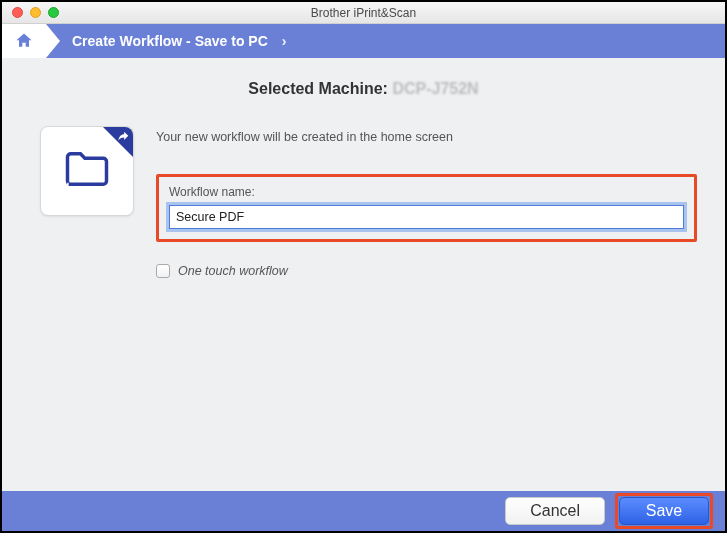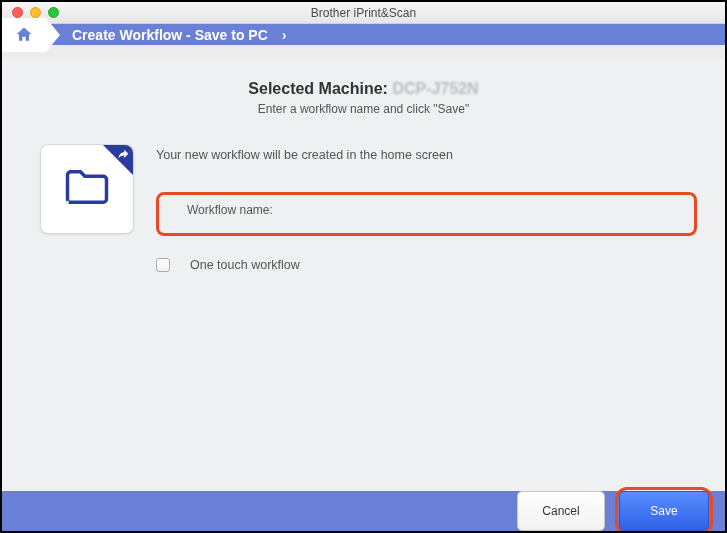--- a/index.html
+++ b/index.html
@@ -5,50 +5,50 @@
   * { box-sizing: border-box; margin: 0; padding: 0; font-family: -apple-system, "Helvetica Neue", Arial, sans-serif; }
   body { background: #fff; }
   .frame { width: 727px; height: 533px; border: 2px solid #000; position: relative; background: #ececec; overflow: hidden; }
   .titlebar { height: 22px; background: linear-gradient(#f6f6f6,#e6e6e6); border-bottom: 1px solid #d0d0d0; display: flex; align-items: center; position: relative; }
   .traffic { display: flex; gap: 7px; padding-left: 10px; align-items: center; }
   .tl { width: 11px; height: 11px; border-radius: 50%; }
   .tl.red { background:#ff5f57; border:1px solid #e24640;}
   .tl.yellow { background:#febc2e; border:1px solid #dfa11f;}
   .tl.green { background:#28c840; border:1px solid #1fa42e;}
   .win-title { position:absolute; left:0; right:0; text-align:center; font-size:12px; color:#4a4a4a; pointer-events:none; }
-  .crumbbar { height: 21px; background: #6a7fd6; display:flex; align-items:center; color:#fff; font-size:14px; }
+  .crumbbar { height: 34px; background: #6a7fd6; display:flex; align-items:center; color:#fff; font-size:14px; }
   .home-chip { width:44px; height:34px; background:#fff; position:relative; display:flex; align-items:center; justify-content:center; }
   .home-chip::after{ content:""; position:absolute; right:-14px; top:0; width:0; height:0; border-top:17px solid transparent; border-bottom:17px solid transparent; border-left:14px solid #fff; }
   .home-chip svg { width:20px; height:20px; }
   .crumb1 { margin-left: 26px; font-weight:600; }
   .chev { margin: 0 14px; opacity:.9; font-weight:600;}
   .crumb2 { font-weight:600;}
   .content { position:absolute; top:56px; bottom:40px; left:0; right:0; background:#eef0f2; }
   .hdr { text-align:center; padding-top:22px; }
   .selm { font-size:16px; font-weight:600; color:#333; }
   .selm .mdl { color:#bdbdbd; filter: blur(1.2px); font-weight:600;}
   .sub { font-size:12px; color:#555; margin-top:4px;}
   .main { display:flex; padding: 28px 28px 0 38px; }
   .tile { width:94px; height:90px; background:#fff; border-radius:8px; border:1px solid #d8d8da; box-shadow:0 1px 2px rgba(0,0,0,.08); position:relative; display:flex; align-items:center; justify-content:center; flex-shrink:0;}
   .corner { position:absolute; top:0; right:0; width:0; height:0; border-top:30px solid #2a3d9e; border-left:30px solid transparent; border-top-right-radius:8px;}
   .share-ic { position:absolute; top:3px; right:3px; color:#fff; }
   .share-ic svg{ width:14px; height:14px;}
   .tile .folder svg { width:52px; height:52px; }
   .right { flex:1; padding-left: 22px; color:#555;}
   .line1 { font-size:12.5px; margin-top:4px; margin-bottom:30px;}
-  .namebox { border:3px solid #e84a28; border-radius:8px; padding:8px 10px 10px 28px; }
+  .namebox { border:3px solid #e84a28; border-radius:2px; padding:8px 10px 10px 10px; }
   .lbl { font-size:12px; color:#555; margin-bottom:6px;}
   .wf-input { width:100%; height:24px; border:1px solid #4f7bd9; outline:3px solid #a9c3ef; outline-offset:0; background:#fff; font-size:12.5px; padding:2px 6px; color:#222;}
-  .otw { display:flex; align-items:center; gap:20px; margin-top:22px; font-size:12.5px; color:#555;}
+  .otw { display:flex; align-items:center; gap:8px; margin-top:22px; font-size:12.5px; color:#555;font-style:italic;}
   .cb { width:14px; height:14px; border:1px solid #aaa; border-radius:3px; background:linear-gradient(#fff,#f2f2f2);}
   .otw-desc { font-size:12px; color:#666; margin-top:6px; line-height:1.45; max-width:430px;}
   .footer { position:absolute; bottom:0; left:0; right:0; height:40px; background:#6a7fd6; display:flex; justify-content:flex-end; align-items:center; padding-right:12px; gap:10px;}
-  .btn { height:40px; min-width:88px; border-radius:5px; font-size:12px; display:flex; align-items:center; justify-content:center; padding:0 24px;}
+  .btn { height:28px; min-width:88px; border-radius:5px; font-size:16px; display:flex; align-items:center; justify-content:center; padding:0 24px;}
   .btn-cancel { background:linear-gradient(#ffffff,#f1f1f1); border:1px solid #c9c9c9; color:#333;}
-  .save-wrap { border:3px solid #e84a28; border-radius:12px; padding:1px;}
+  .save-wrap { border:3px solid #e84a28; border-radius:3px; padding:1px;}
   .btn-save { background:linear-gradient(#5b8cff,#2e62e6); color:#fff; border:1px solid #2a57c8; min-width:90px;}
 </style>
 </head>
 <body>
 <div class="frame">
 
   <div class="titlebar">
     <div class="traffic">
       <div class="tl red"></div>
       <div class="tl yellow"></div>
@@ -66,21 +66,20 @@
     <div class="crumb1">Create Workflow - Save to PC</div>
     <div class="chev">›</div>
   </div>
 
   <div class="content">
     <div class="hdr">
       <div class="selm">
         <span>Selected Machine:</span>
         <span class="mdl">DCP-J752N</span>
       </div>
-      <div class="sub">Enter a workflow name and click "Save"</div>
     </div>
 
     <div class="main">
       <div class="tile">
         <div class="corner"></div>
         <div class="share-ic">
           <svg viewBox="0 0 24 24">
               <path fill="#fff" d="M14 3l7 7-7 7v-4c-5 0-8 2-10 5 1-6 4-10 10-11V3z"></path>
             </svg>
         </div>
@@ -89,20 +88,21 @@
               <path fill="none" stroke="#2a3d9e" stroke-width="1.6" d="M3 6.5c0-.8.7-1.5 1.5-1.5H9l2 2h8.5c.8 0 1.5.7 1.5 1.5v9c0 .8-.7 1.5-1.5 1.5h-16C3.7 19 3 18.3 3 17.5v-11z"></path>
             </svg>
         </div>
       </div>
 
       <div class="right">
         <div class="line1">Your new workflow will be created in the home screen</div>
 
         <div class="namebox">
           <div class="lbl">Workflow name:</div>
+          <input class="wf-input" type="text" value="Secure PDF" style="">
         </div>
 
         <div class="otw">
           <div class="cb"></div>
           <span>One touch workflow</span>
         </div>
       </div>
     </div>
   </div>
 

